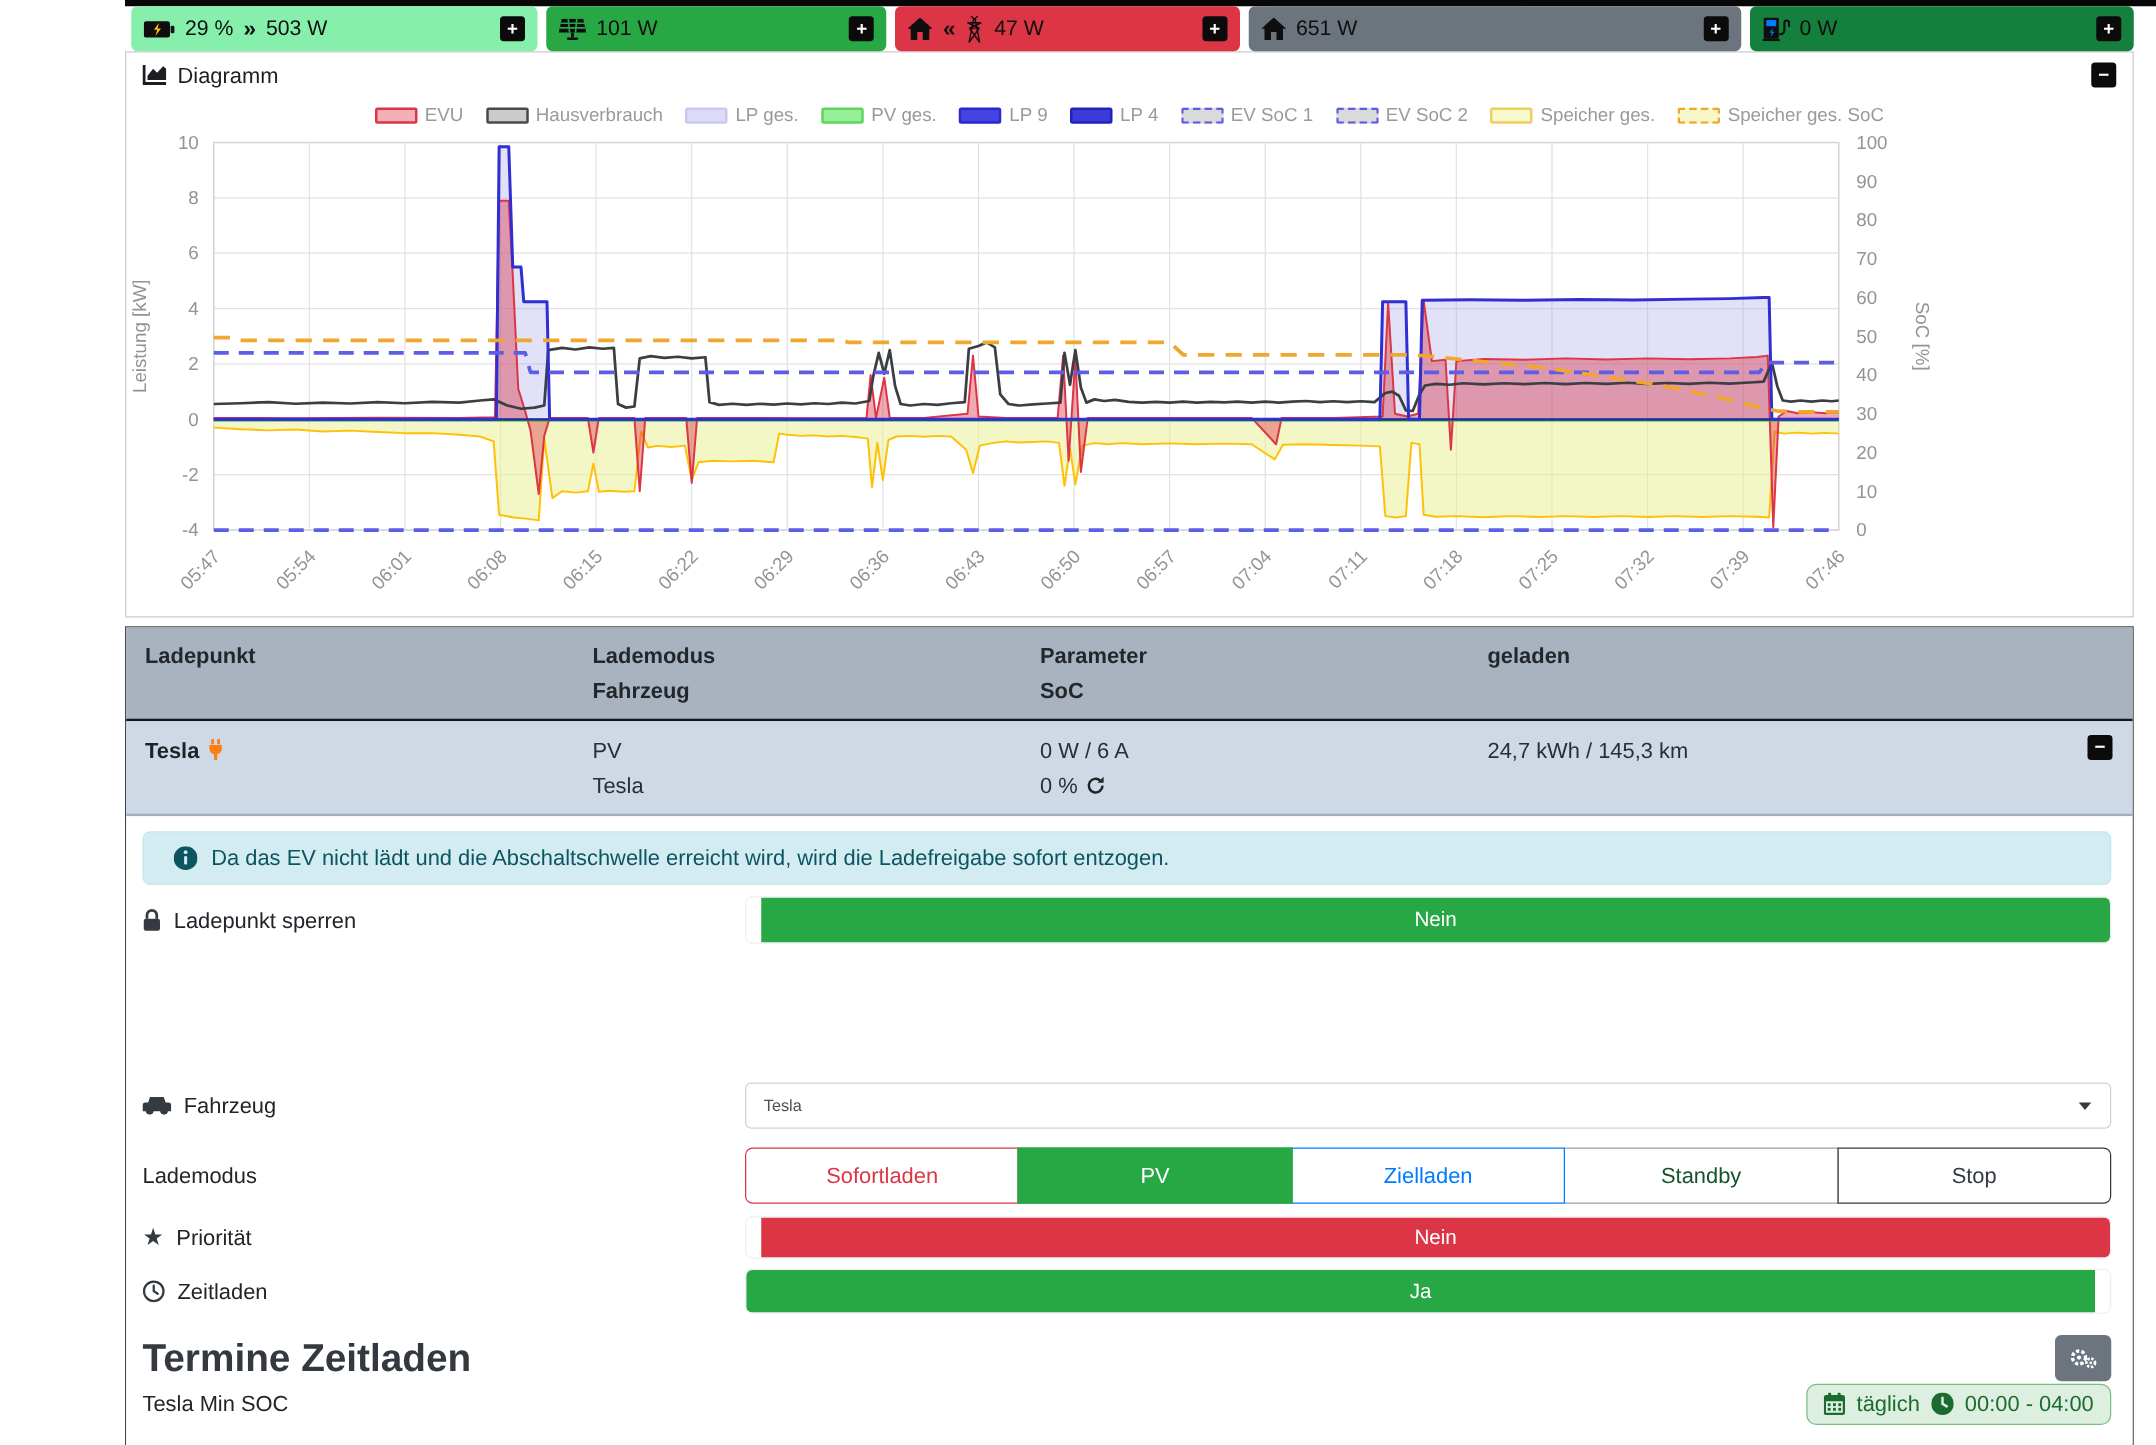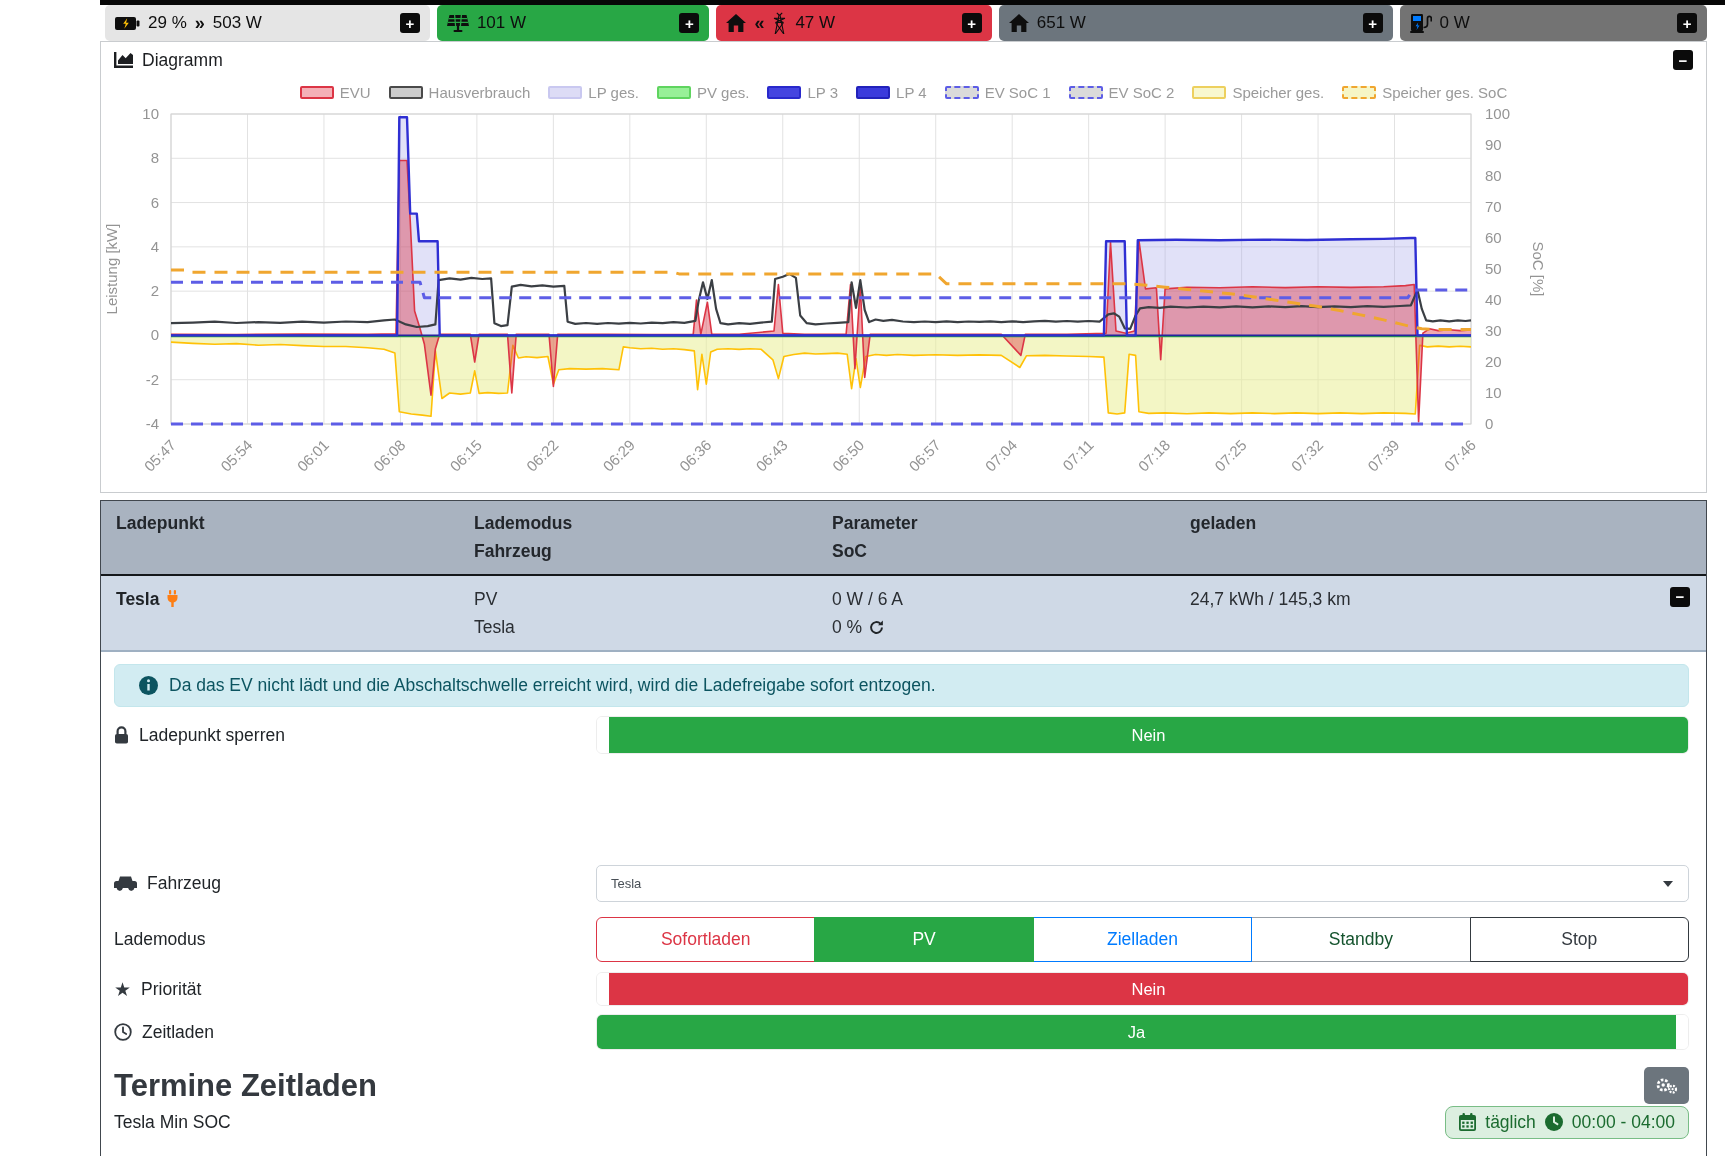--- a/index.html
+++ b/index.html
@@ -7,25 +7,25 @@
     width: 1725px; height: 1156px; margin: 0; background: #fff;
     font-family: "Liberation Sans", sans-serif; position: relative; overflow: hidden;
     color: #212529;
   }
   .topstrip { position: absolute; left: 100px; top: 0; width: 1625px; height: 5px; background: #070707; }
   .app { position: absolute; left: 100px; top: 5px; width: 1607px; }
 
   
   .statusrow { display: flex; gap: 7px; padding-left: 5px; height: 36px; }
   .statusbox { display: flex; align-items: center; border-radius: 5px; padding: 0 10px; font-size: 17px; color: #0e0e0e; }
-  .sb-battery { width: 334px; background: #e5e5e5; }
+  .sb-battery { width: 334px; background: #86efac; }
   .sb-pv      { width: 280px; background: #28a745; }
   .sb-grid    { width: 283px; background: #dc3545; }
   .sb-house   { width: 405px; background: #6c757d; }
-  .sb-cp      { width: 316px; background: #737373; }
+  .sb-cp      { width: 316px; background: #15803d; }
   .statusbox .txt { margin-left: 8px; white-space: nowrap; }
   .statusbox .chev { margin-left: 8px; font-weight: bold; font-size: 18px; }
   .sq-btn { width: 20px; height: 20px; border-radius: 3px; background: #0b0b0b; color: #fff;
             display: flex; align-items: center; justify-content: center; font-size: 15px; font-weight: bold;
             line-height: 1; margin-left: auto; flex: none; }
 
   
   .diagram-card { border: 1px solid #c9cccf; background: #fff; }
   .diagram-header { height: 36px; display: flex; align-items: center; gap: 9px; padding: 0 13px; font-size: 17.5px; color: #1c1e21; }
   .diagram-header .sq-btn { margin-left: auto; }
@@ -188,21 +188,21 @@
         <div class="legend-item">
           <span class="sw" style="background: rgb(221, 220, 246); border: 2px solid rgb(201, 200, 240);"></span>
           <span>LP ges.</span>
         </div>
         <div class="legend-item">
           <span class="sw" style="background: rgb(151, 240, 151); border: 2px solid rgb(95, 212, 95);"></span>
           <span>PV ges.</span>
         </div>
         <div class="legend-item">
           <span class="sw" style="background: rgb(68, 68, 224); border: 2px solid rgb(41, 41, 204);"></span>
-          <span>LP 3</span>
+          <span>LP 9</span>
         </div>
         <div class="legend-item">
           <span class="sw" style="background: rgb(59, 59, 220); border: 2px solid rgb(34, 34, 187);"></span>
           <span>LP 4</span>
         </div>
         <div class="legend-item">
           <span class="sw" style="background: rgb(218, 218, 218); border: 2.5px dashed rgb(93, 93, 230);"></span>
           <span>EV SoC 1</span>
         </div>
         <div class="legend-item">

